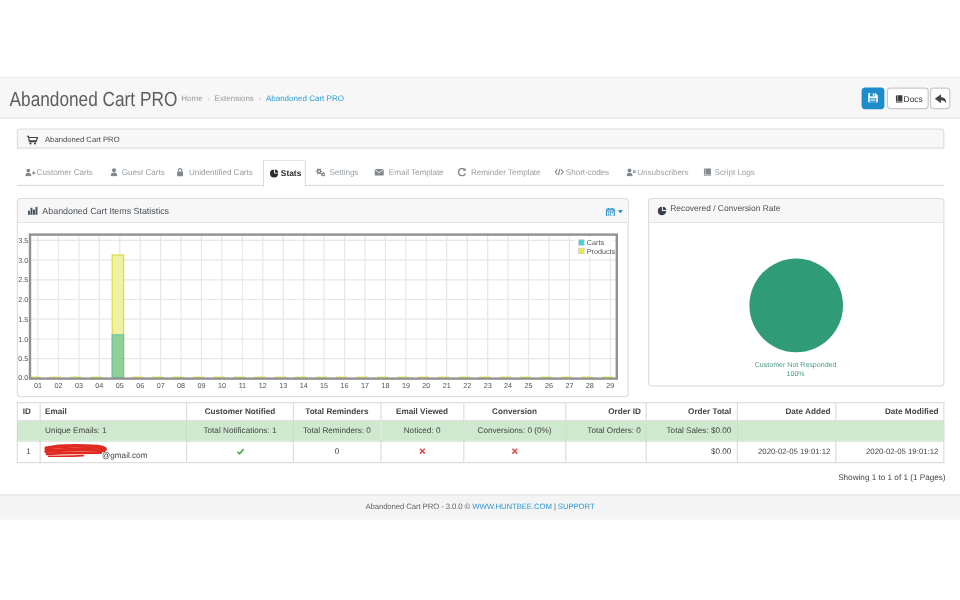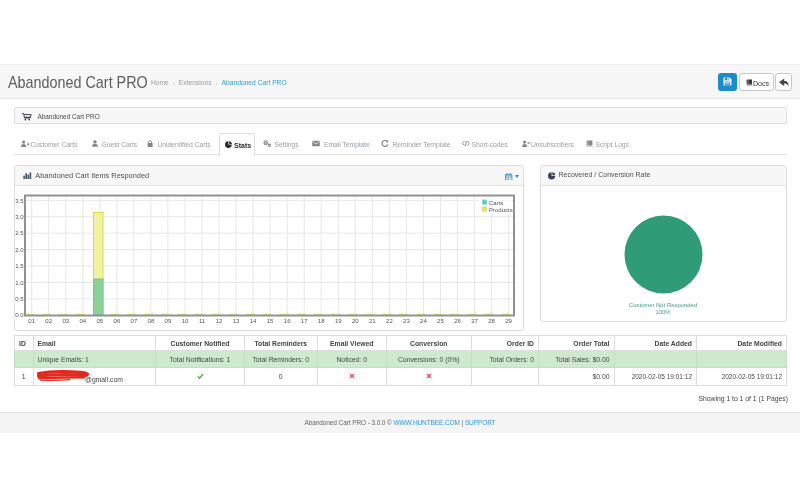--- a/index.html
+++ b/index.html
@@ -146,21 +146,21 @@
 <div class="tabtxt" style="left:595.5px">Script Logs</div>
 
 <div class="panel" style="left:14px;top:164.5px;width:509.5px;height:166.5px">
   <div class="pheading">
       <svg width="9" height="8" viewBox="0 0 9 8" style="position:absolute;left:7.5px;top:6px">
         <rect x="0.3" y="3.6" width="1.6" height="3.4" fill="#465361"></rect>
         <rect x="2.4" y="1.2" width="1.6" height="5.8" fill="#465361"></rect>
         <rect x="4.5" y="2.6" width="1.6" height="4.4" fill="#465361"></rect>
         <rect x="6.6" y="0.4" width="1.6" height="6.6" fill="#465361"></rect>
       </svg>
-      <span class="ph-txt" style="left:20.3px;font-size:7.4px">Abandoned Cart Items Responded</span>
+      <span class="ph-txt" style="left:20.3px;font-size:7.4px">Abandoned Cart Items Statistics</span>
   <svg width="7.5" height="7.5" viewBox="0 0 7.5 7.5" style="position:absolute;left:490px;top:7px">
         <rect x="0.5" y="1.3" width="6.4" height="5.9" rx="0.6" fill="none" stroke="#2a8fc7" stroke-width="0.9"></rect>
         <line x1="0.6" y1="2.9" x2="6.8" y2="2.9" stroke="#2a8fc7" stroke-width="0.9"></line>
         <rect x="1.7" y="0.2" width="0.9" height="1.4" fill="#2a8fc7"></rect>
         <rect x="4.8" y="0.2" width="0.9" height="1.4" fill="#2a8fc7"></rect>
         <rect x="1.6" y="3.8" width="1" height="1" fill="#2a8fc7"></rect>
         <rect x="3.2" y="3.8" width="1" height="1" fill="#2a8fc7"></rect>
         <rect x="4.8" y="3.8" width="1" height="1" fill="#2a8fc7"></rect>
         <rect x="1.6" y="5.4" width="1" height="1" fill="#2a8fc7"></rect>
         <rect x="3.2" y="5.4" width="1" height="1" fill="#2a8fc7"></rect>

